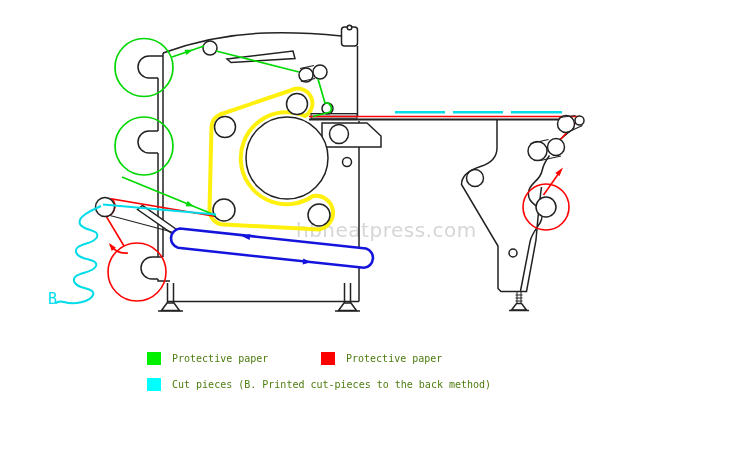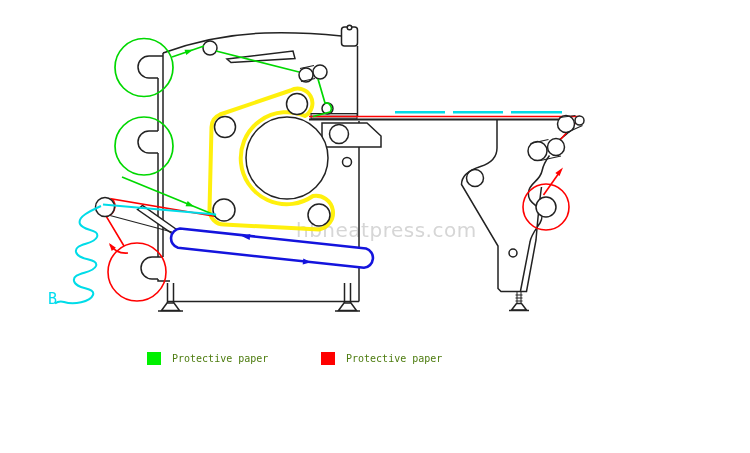--- a/index.html
+++ b/index.html
@@ -170,15 +170,23 @@
       <span class="legend-label">Protective paper</span>
     </div>
     <div class="legend-item li-2">
       <span class="legend-swatch">
         <svg width="14" height="13">
             <rect x="0" y="0" width="14" height="13" fill="#ff0000"></rect>
           </svg>
       </span>
       <span class="legend-label">Protective paper</span>
     </div>
+    <div class="legend-item li-3">
+      <span class="legend-swatch">
+        <svg width="14" height="13">
+            <rect x="0" y="0" width="14" height="13" fill="#00ffff"></rect>
+          </svg>
+      </span>
+      <span class="legend-label">Cut pieces (B. Printed cut-pieces to the back method)</span>
+    </div>
   </div>
 
 </div>
 
 </body></html>

